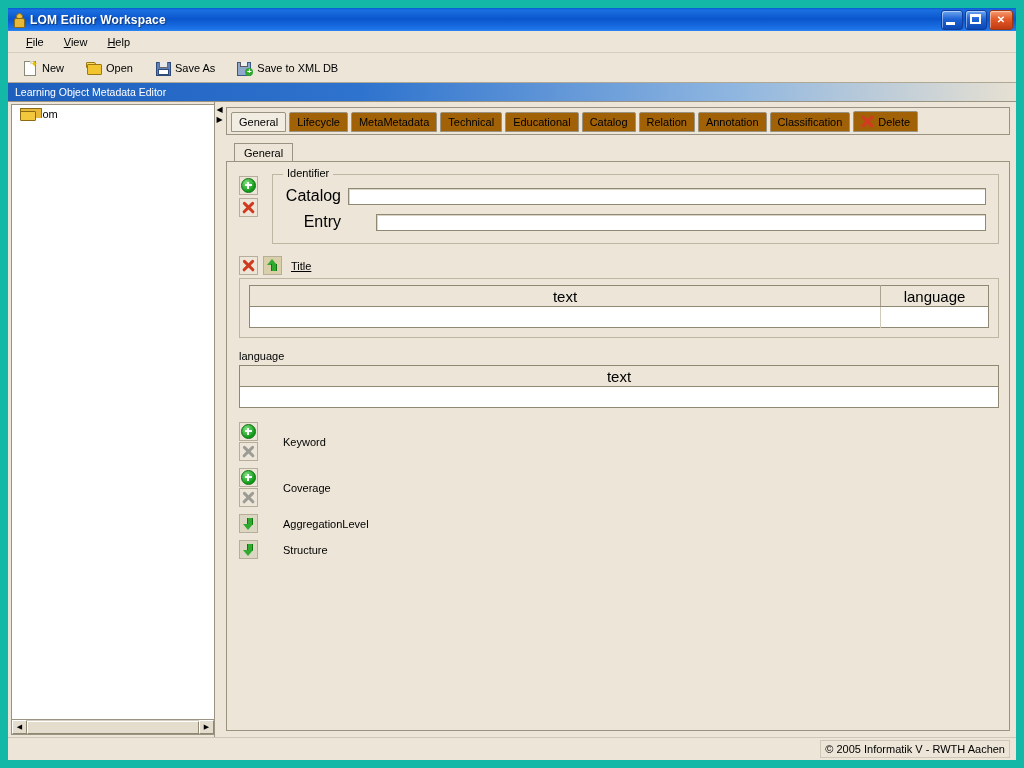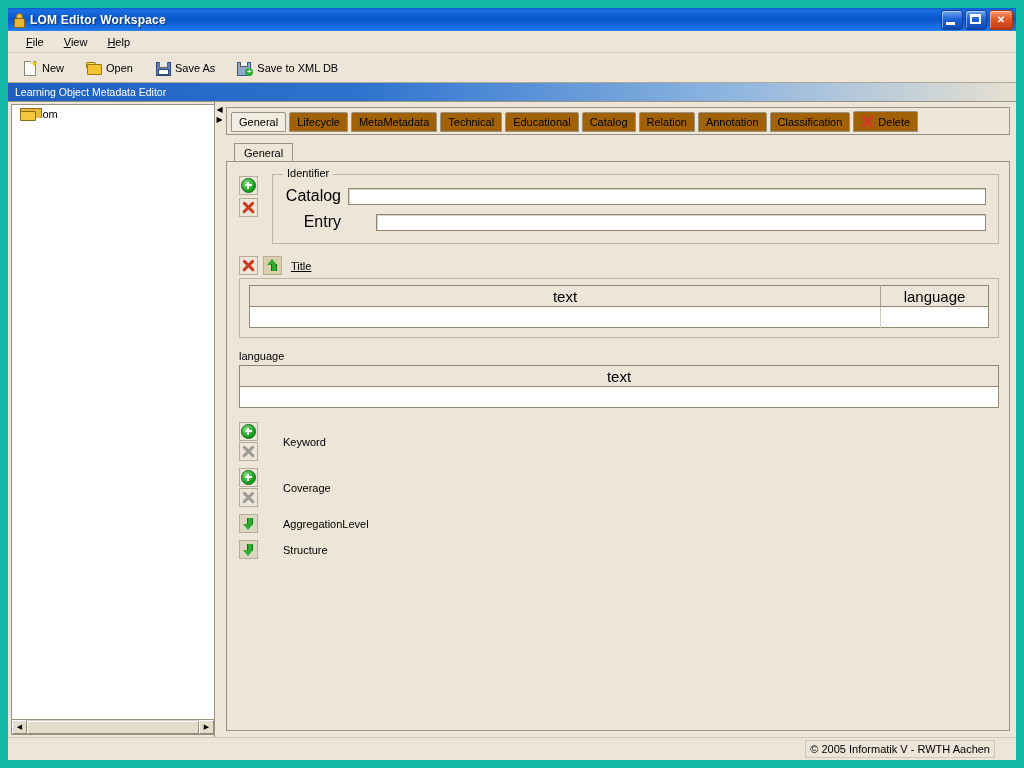--- a/index.html
+++ b/index.html
@@ -204,21 +204,21 @@
   
   .action-list{margin-top:14px;display:flex;flex-direction:column;gap:7px;}
   .action-row{display:flex;align-items:center;gap:0;}
   .action-btncol{display:flex;flex-direction:column;gap:1px;width:19px;flex:0 0 19px;}
   .action-label{margin-left:25px;font-size:11px;}
   .action-row.single .action-label{margin-left:25px;}
   
   .statusbar{
     height:22px;flex:0 0 22px;background:#ECE5D8;
     display:flex;align-items:center;justify-content:flex-end;
-    border-top:1px solid #CFC8B8;padding-right:21px;
+    border-top:1px solid #CFC8B8;padding-right:6px;
   }
   .status-cell{
     font-size:11px;padding:2px 4px;border:1px solid #CFC8B8;color:#000;background:#ECE5D8;
   }
 </style>
 </head>
 <body>
 
 <div class="window">
 

